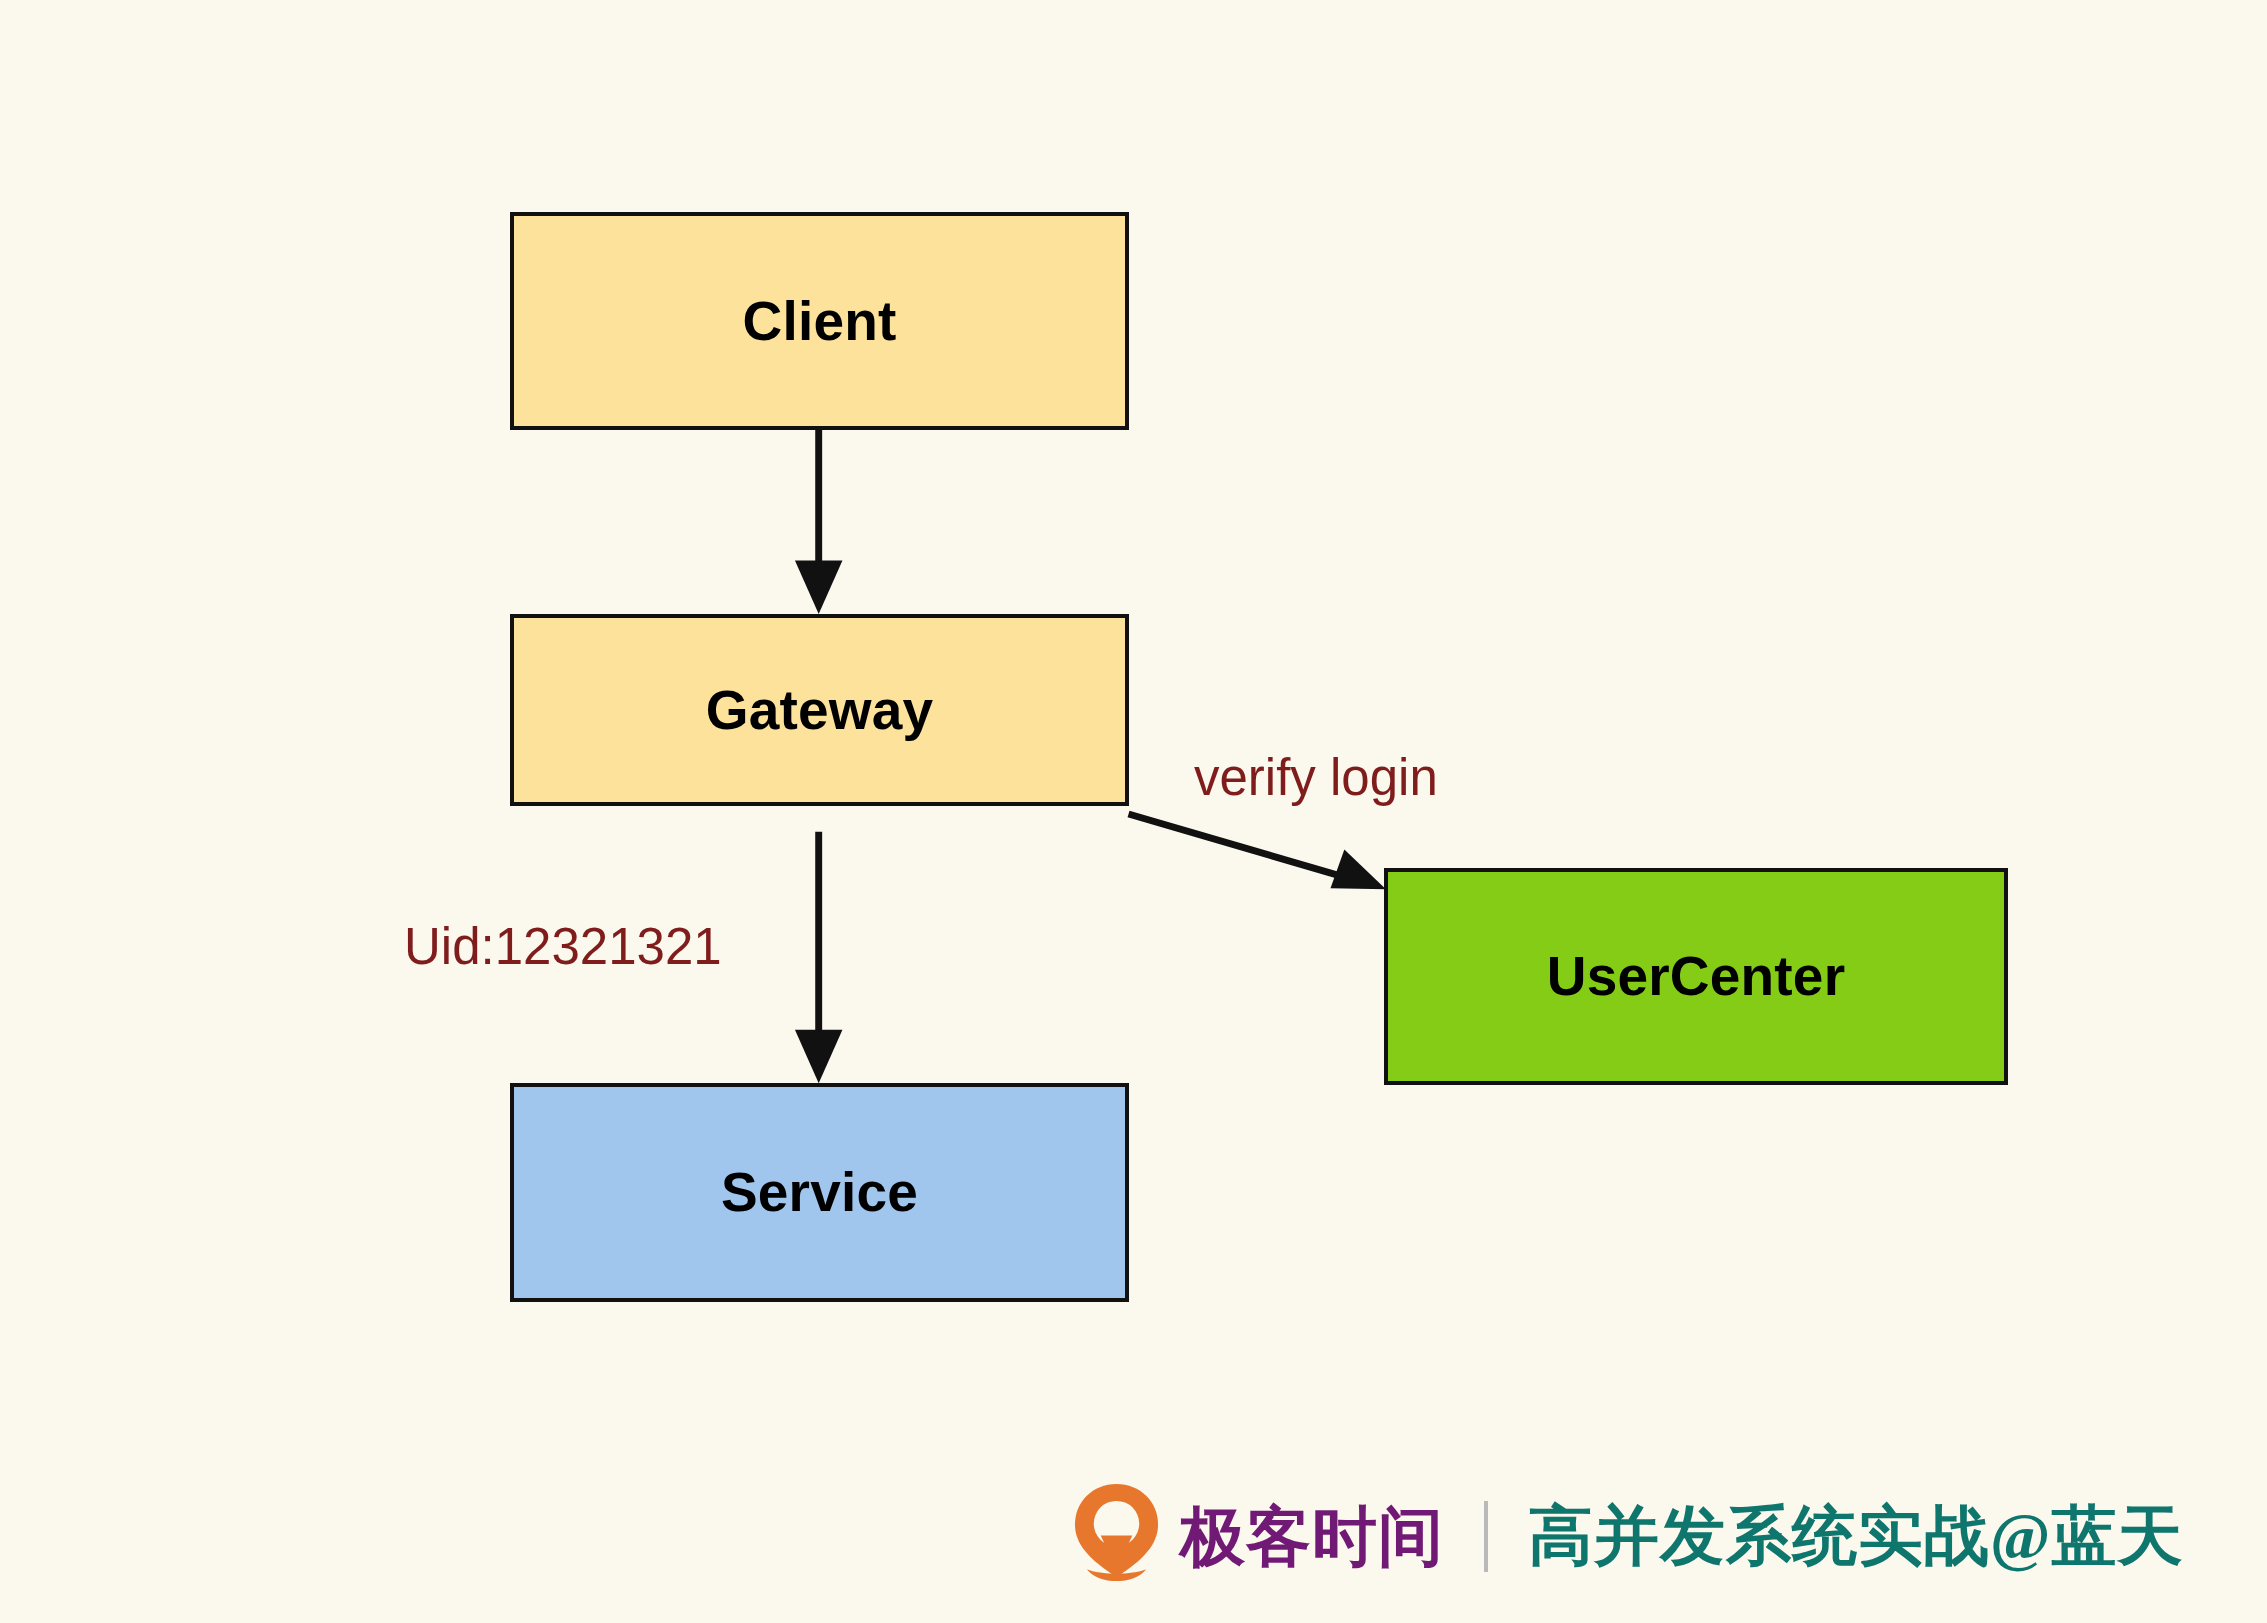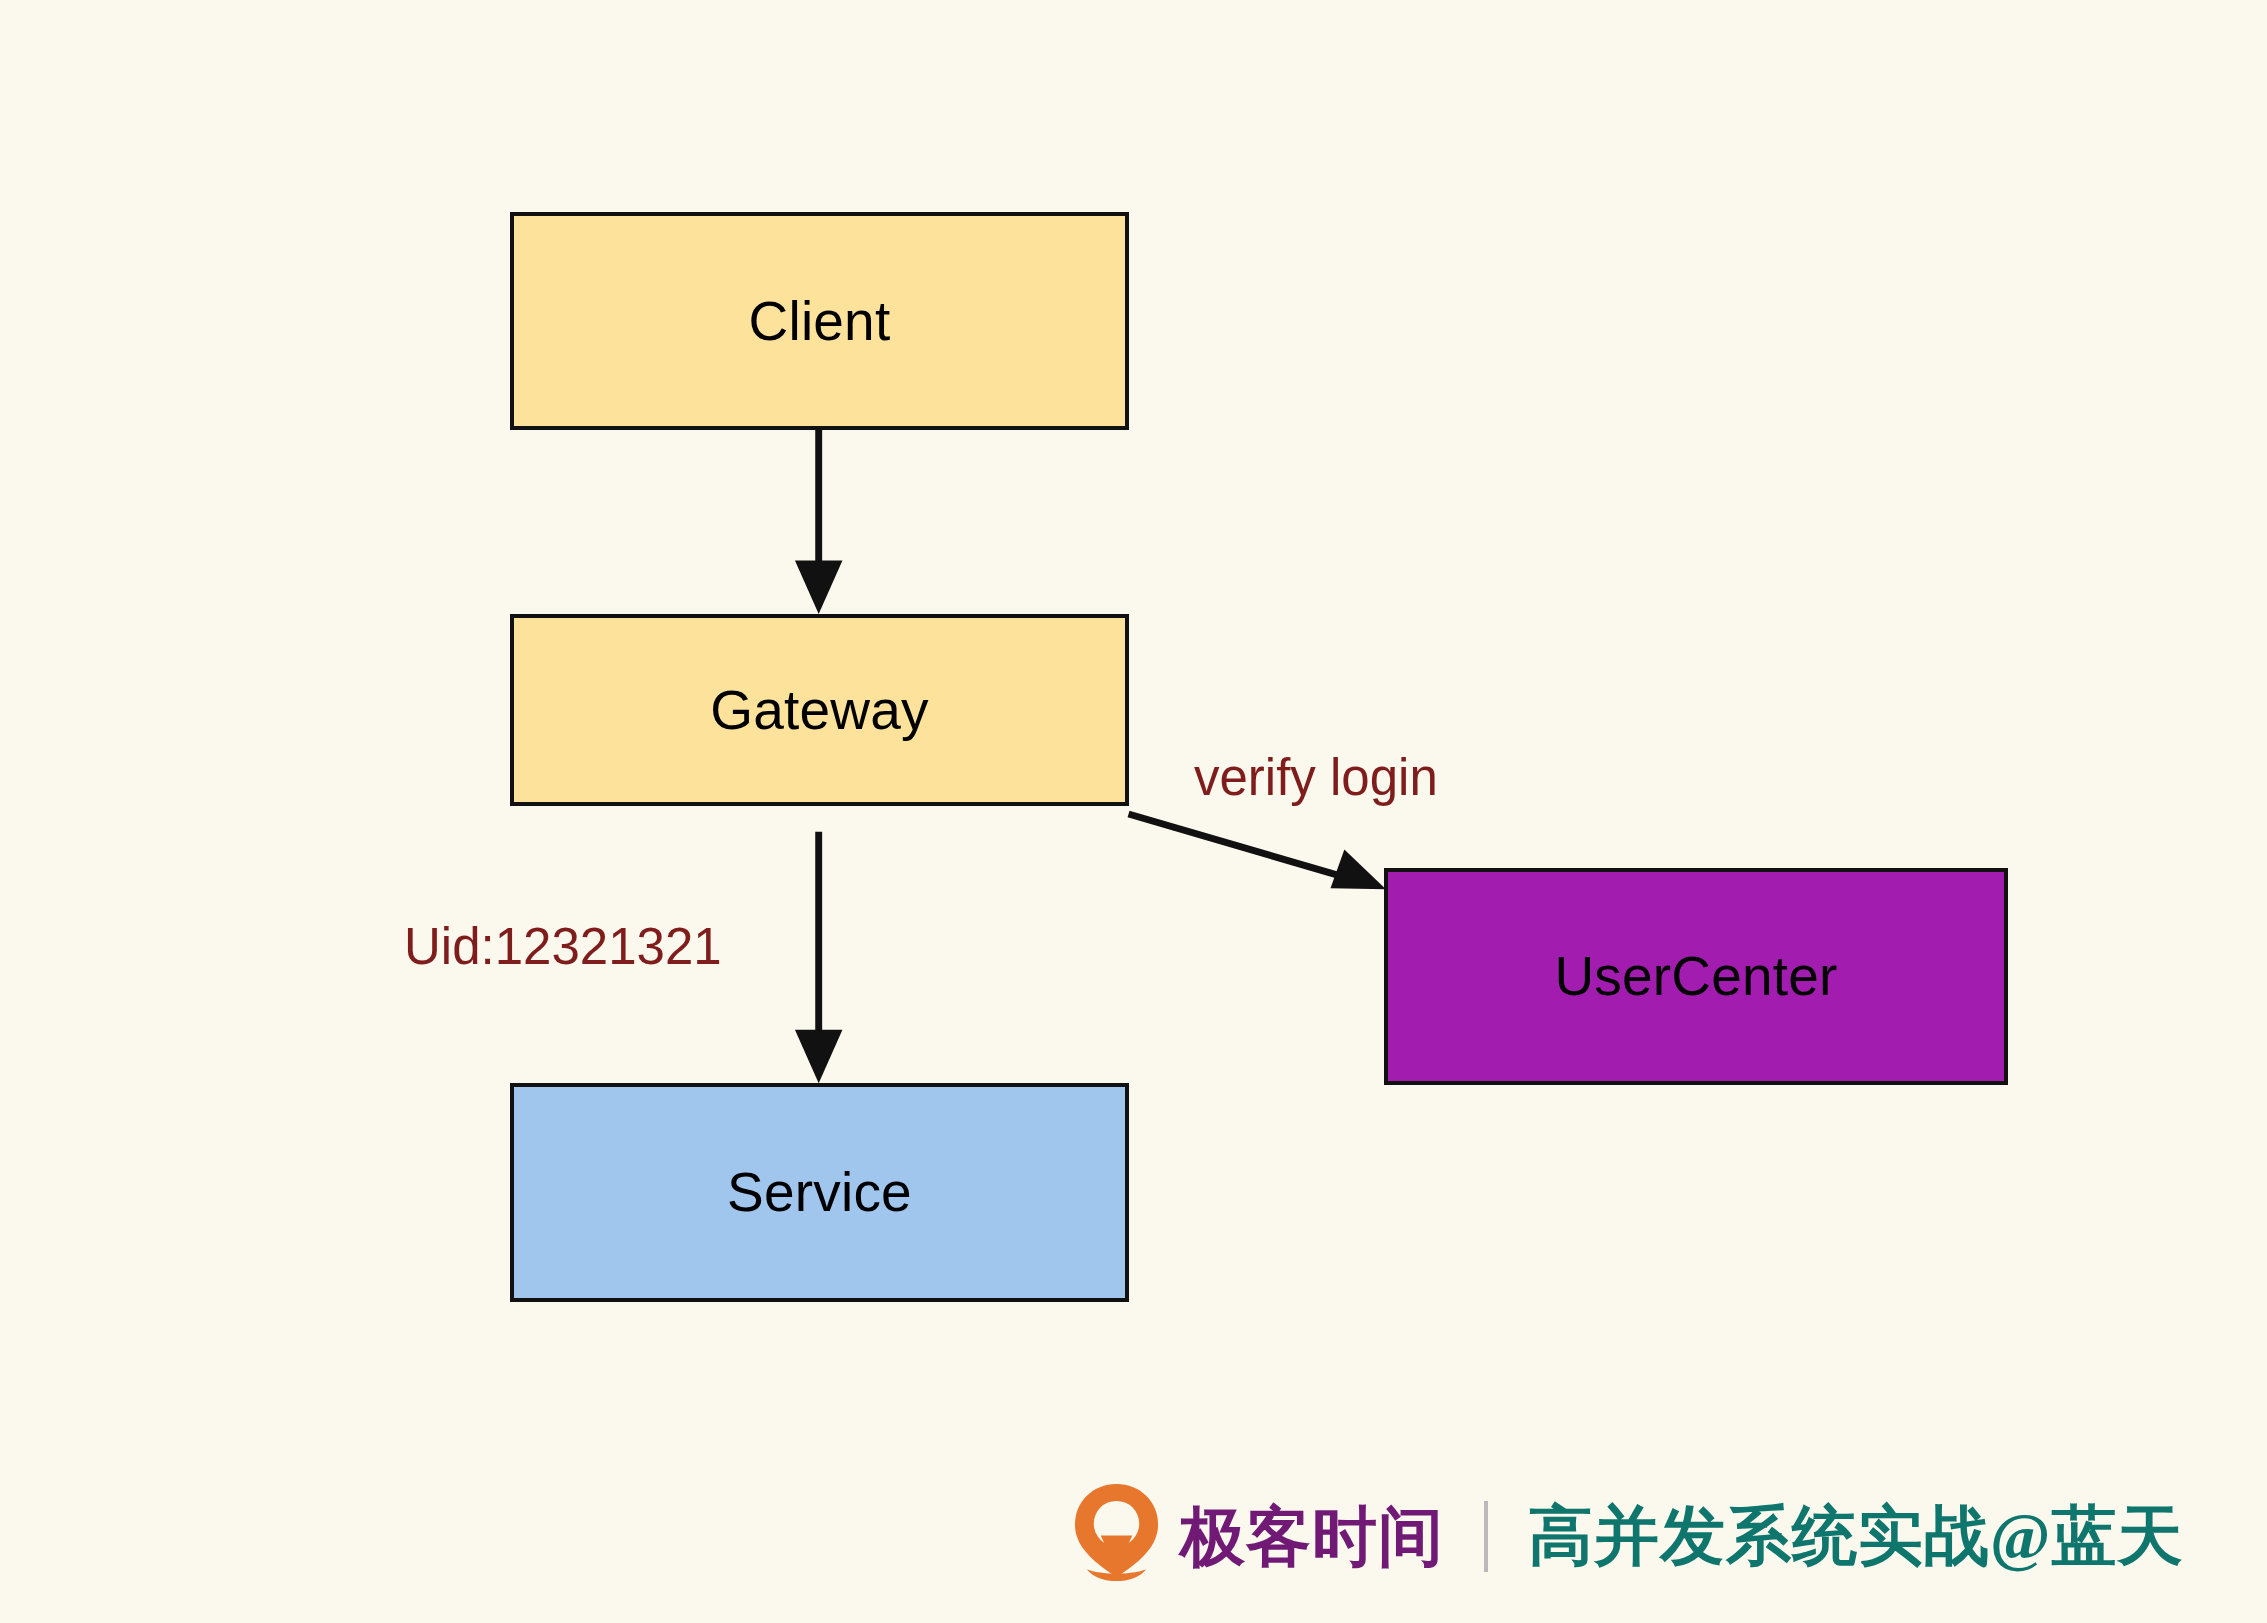--- a/index.html
+++ b/index.html
@@ -23,21 +23,21 @@
   }
   .node {
     position: absolute;
     box-sizing: border-box;
     border: 4px solid #111111;
     display: flex;
     align-items: center;
     justify-content: center;
     color: #000000;
     font-size: 55px;
-    font-weight: 400;
+    font-weight: 700;
     letter-spacing: 0.2px;
     line-height: 1;
     user-select: none;
   }
   #node-client {
     left: 510px;
     top: 212px;
     width: 619px;
     height: 218px;
     background: #FCE29B;
@@ -55,21 +55,21 @@
     width: 619px;
     height: 219px;
     background: #A0C6EE;
     justify-content: center;
   }
   #node-usercenter {
     left: 1384px;
     top: 868px;
     width: 624px;
     height: 217px;
-    background: #a21caf;
+    background: #84cc16;
   }
   .edge-label {
     position: absolute;
     color: #7f1d1d;
     font-size: 51px;
     line-height: 1;
     white-space: nowrap;
     user-select: none;
   }
   #label-verify-login {

